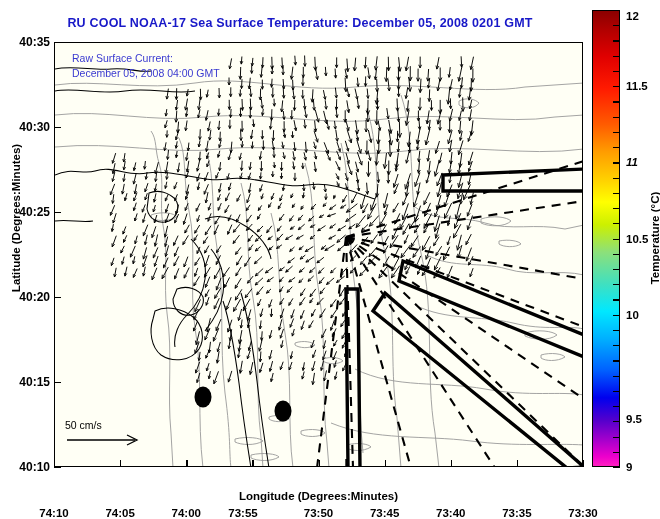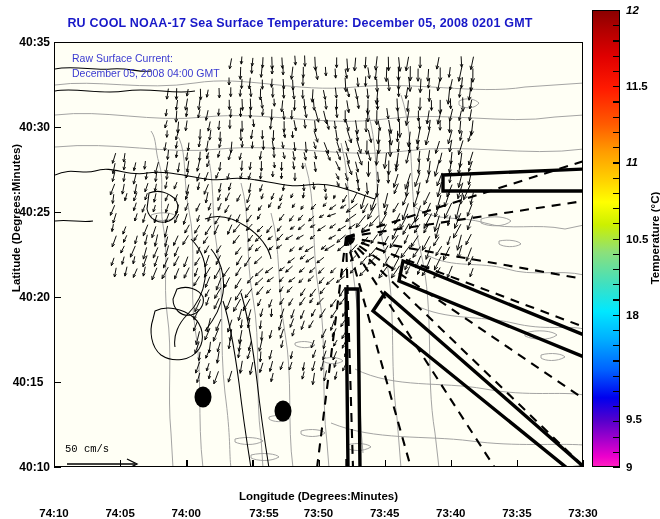--- a/index.html
+++ b/index.html
@@ -39,21 +39,21 @@
   
   #cbar{left:592px;top:10px;width:28px;height:457px;border:1.3px solid #000;
         box-sizing:border-box;}
   #cbarfill{position:absolute;left:0;top:0;right:0;bottom:0;}
   .cbtick{left:626px;font-size:11.5px;font-weight:bold;color:#000;
           transform:translateY(-50%);white-space:nowrap;}
   #cblabel{left:575px;top:232px;width:160px;text-align:center;font-size:11.5px;
            font-weight:bold;transform:rotate(-90deg);}
 
   
-  #scalebar{left:10px;top:400px;font-family:Liberation Mono, monospace;}
+  #scalebar{left:10px;top:376px;}
   #scaletext{font-size:10.5px;color:#000;white-space:nowrap;}
 </style>
 </head>
 <body>
 
 <div id="root">
 
   <div id="title" class="abs">RU COOL  NOAA-17  Sea Surface Temperature:  December 05, 2008 0201 GMT</div>
 
   <div id="plot" class="abs">
@@ -1632,30 +1632,30 @@
       </div>
 
     </div>
   </div>
 
   <div id="yticks" class="abs">
       <div class="ytick abs" style="top: 0px;">40:35</div>
       <div class="ytick abs" style="top: 85px;">40:30</div>
       <div class="ytick abs" style="top: 170px;">40:25</div>
       <div class="ytick abs" style="top: 255px;">40:20</div>
-      <div class="ytick abs" style="top: 340px; text-align: center;">40:15</div>
+      <div class="ytick abs" style="top: 340px;">40:15</div>
       <div class="ytick abs" style="top: 425px;">40:10</div>
     </div>
   <div id="ylabel" class="abs">Latitude (Degrees:Minutes)</div>
 
   <div id="xticks" class="abs">
       <div class="xtick abs" style="left: 0px;">74:10</div>
       <div class="xtick abs" style="left: 66.125px;">74:05</div>
       <div class="xtick abs" style="left: 132.25px;">74:00</div>
-      <div class="xtick abs" style="left: 210px;">73:55</div>
+      <div class="xtick abs" style="left: 189px;">73:55</div>
       <div class="xtick abs" style="left: 264.5px;">73:50</div>
       <div class="xtick abs" style="left: 330.625px;">73:45</div>
       <div class="xtick abs" style="left: 396.75px;">73:40</div>
       <div class="xtick abs" style="left: 462.875px;">73:35</div>
       <div class="xtick abs" style="left: 529px;">73:30</div>
     </div>
   <div id="xlabel" class="abs">Longitude (Degrees:Minutes)</div>
 
   <div id="cbar" class="abs">
     <div id="cbarfill" style="background: linear-gradient(rgb(139, 0, 0) 0%, rgb(176, 0, 0) 4%, rgb(224, 0, 0) 10%, rgb(255, 26, 0) 17%, rgb(255, 92, 0) 25%, rgb(255, 157, 0) 31%, rgb(255, 208, 0) 37%, rgb(255, 255, 0) 42%, rgb(204, 240, 0) 47%, rgb(140, 224, 122) 53%, rgb(64, 224, 192) 60%, rgb(0, 232, 255) 66%, rgb(0, 176, 255) 72%, rgb(0, 96, 255) 79%, rgb(0, 0, 238) 85%, rgb(85, 0, 204) 90%, rgb(160, 0, 204) 94%, rgb(238, 0, 204) 98%, rgb(255, 32, 192) 100%);"></div>
@@ -1671,25 +1671,25 @@
     <div class="abs" style="left: 54px; width: 7px; height: 1.3px; background: rgb(0, 0, 0); top: 467px;"></div>
     <div class="abs" style="top: 460px; width: 1.3px; height: 7px; background: rgb(0, 0, 0); left: 54px;"></div>
     <div class="abs" style="top: 460px; width: 1.3px; height: 7px; background: rgb(0, 0, 0); left: 120.125px;"></div>
     <div class="abs" style="top: 460px; width: 1.3px; height: 7px; background: rgb(0, 0, 0); left: 186.25px;"></div>
     <div class="abs" style="top: 460px; width: 1.3px; height: 7px; background: rgb(0, 0, 0); left: 252.375px;"></div>
     <div class="abs" style="top: 460px; width: 1.3px; height: 7px; background: rgb(0, 0, 0); left: 318.5px;"></div>
     <div class="abs" style="top: 460px; width: 1.3px; height: 7px; background: rgb(0, 0, 0); left: 384.625px;"></div>
     <div class="abs" style="top: 460px; width: 1.3px; height: 7px; background: rgb(0, 0, 0); left: 450.75px;"></div>
     <div class="abs" style="top: 460px; width: 1.3px; height: 7px; background: rgb(0, 0, 0); left: 516.875px;"></div>
     <div class="abs" style="top: 460px; width: 1.3px; height: 7px; background: rgb(0, 0, 0); left: 583px;"></div>
-    <div class="cbtick abs" style="top: 10px; font-style: italic;">12</div>
+    <div class="cbtick abs" style="top: 16px;">12</div>
     <div class="cbtick abs" style="top: 86.1667px;">11.5</div>
     <div class="cbtick abs" style="top: 162.333px; font-style: italic;">11</div>
     <div class="cbtick abs" style="top: 238.5px;">10.5</div>
-    <div class="cbtick abs" style="top: 314.667px;">18</div>
+    <div class="cbtick abs" style="top: 314.667px;">10</div>
     <div class="cbtick abs" style="top: 390.833px; margin-top: 28px;">9.5</div>
     <div class="cbtick abs" style="top: 467px;">9</div>
     <div class="abs" style="left: 613px; width: 7px; height: 1.2px; background: rgb(0, 0, 0); top: 10px;"></div>
     <div class="abs" style="left: 613px; width: 7px; height: 1.2px; background: rgb(0, 0, 0); top: 25.2333px;"></div>
     <div class="abs" style="left: 613px; width: 7px; height: 1.2px; background: rgb(0, 0, 0); top: 40.4667px;"></div>
     <div class="abs" style="left: 613px; width: 7px; height: 1.2px; background: rgb(0, 0, 0); top: 55.7px;"></div>
     <div class="abs" style="left: 613px; width: 7px; height: 1.2px; background: rgb(0, 0, 0); top: 70.9333px;"></div>
     <div class="abs" style="left: 613px; width: 7px; height: 1.2px; background: rgb(0, 0, 0); top: 86.1667px;"></div>
     <div class="abs" style="left: 613px; width: 7px; height: 1.2px; background: rgb(0, 0, 0); top: 101.4px;"></div>
     <div class="abs" style="left: 613px; width: 7px; height: 1.2px; background: rgb(0, 0, 0); top: 116.633px;"></div>

